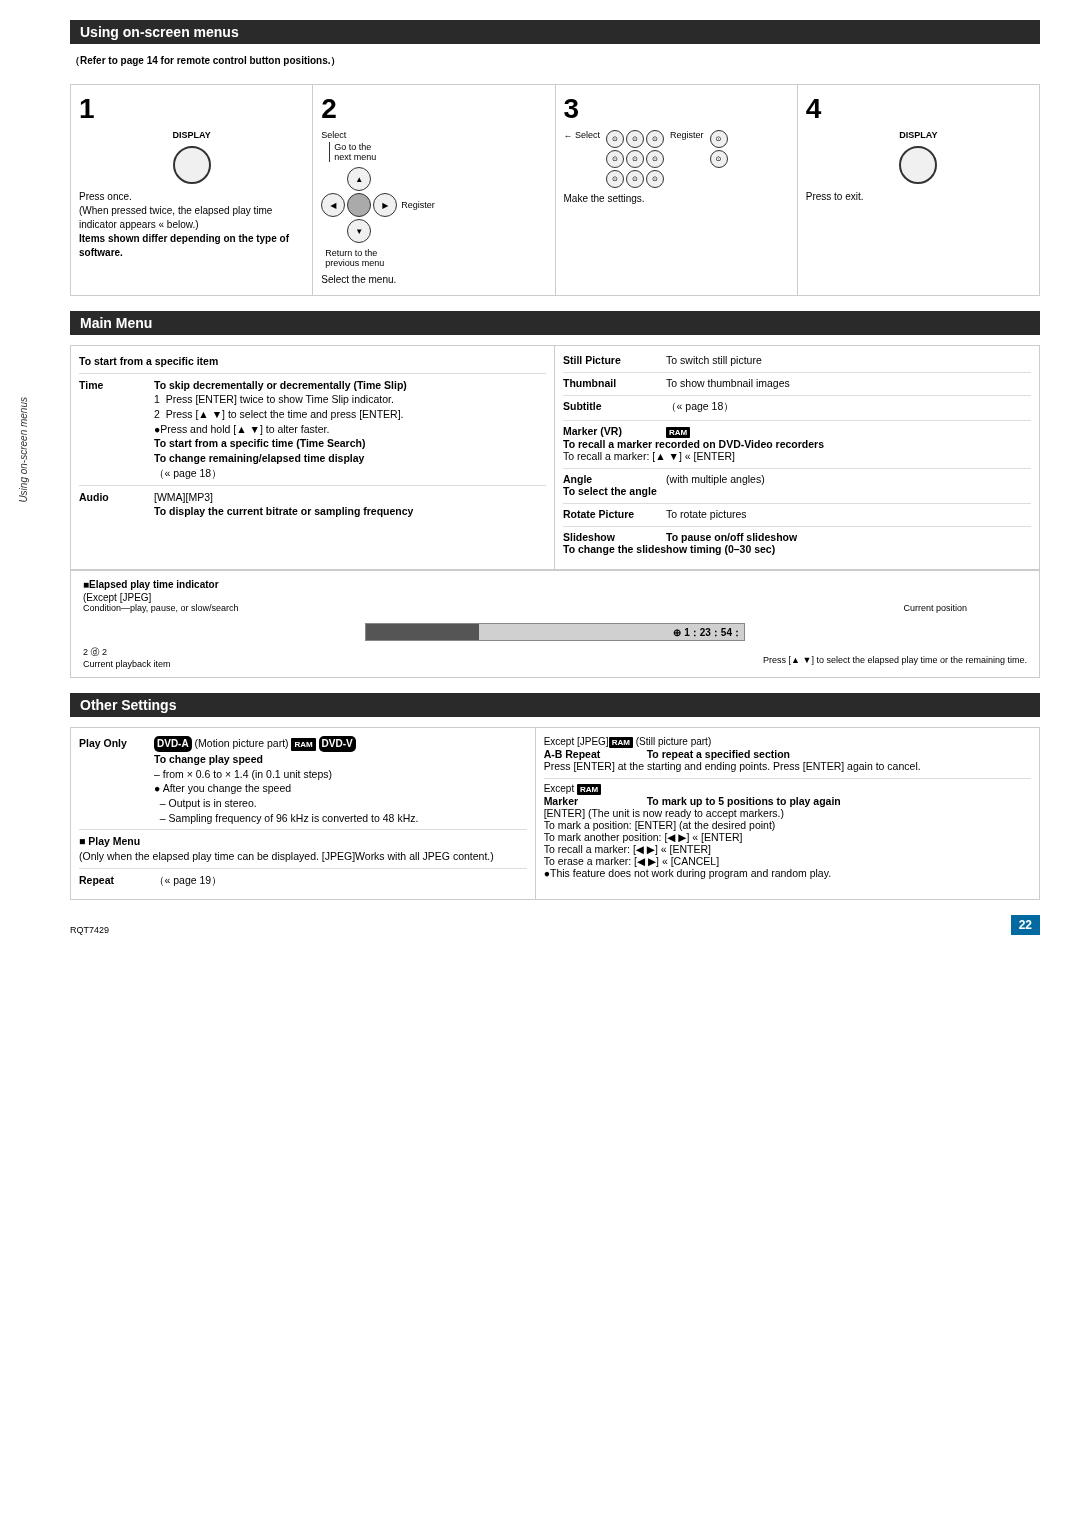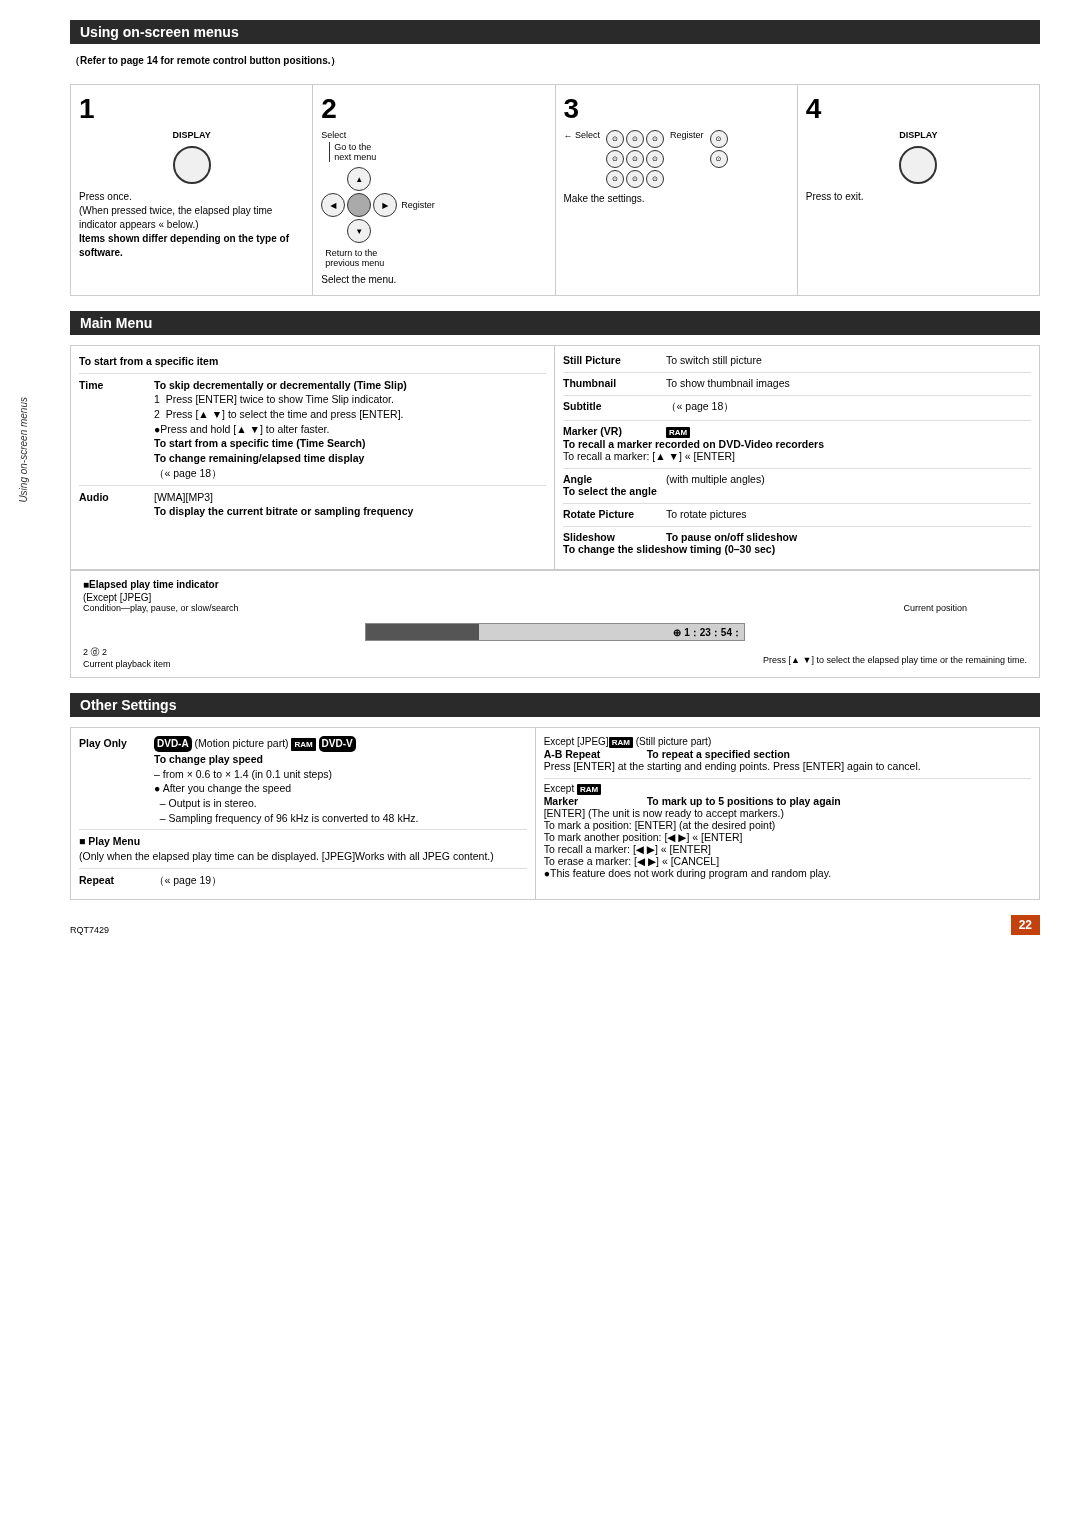--- a/index.html
+++ b/index.html
@@ -184,21 +184,21 @@
 
     
     .footer-row {
       display: flex;
       justify-content: space-between;
       align-items: flex-end;
       margin-top: 10px;
       gap: 38px;
     }
     .page-num {
-      background: #c2410c;
+      background: #0369a1;
       color: #fff;
       font-weight: bold;
       font-size: 12px;
       padding: 3px 8px;
     }
     .model-num {
       font-size: 9px;
     }
 
     .step2-diagram {

